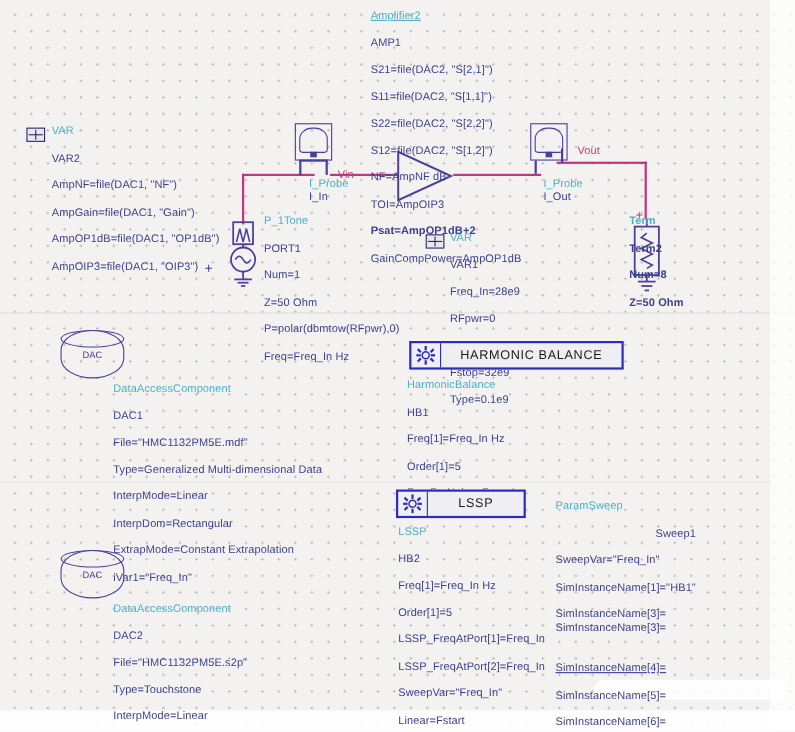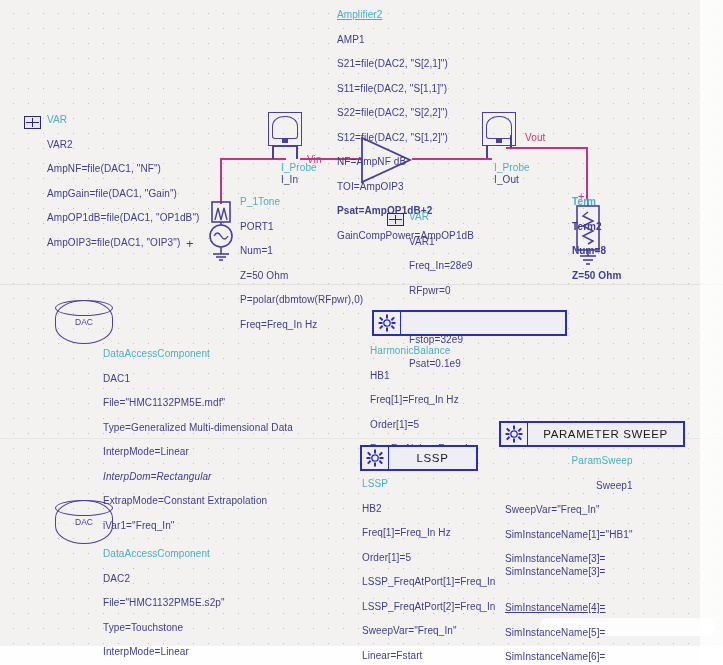--- a/index.html
+++ b/index.html
@@ -169,35 +169,35 @@
   </div>
 
   <div class="varicon" style="left:387px;top:213px;"></div>
   <div class="blk" style="left:409px;top:211px;">
     <div class="lbl cyan" style="position:relative;">VAR</div>
     <div class="lbl" style="position:relative;top:12px;">VAR1</div>
     <div class="lbl" style="position:relative;top:24px;">Freq_In=28e9</div>
     <div class="lbl" style="position:relative;top:36px;">RFpwr=0</div>
     <div class="lbl" style="position:relative;top:48px;">Fstart=27e9</div>
     <div class="lbl" style="position:relative;top:60px;">Fstop=32e9</div>
-    <div class="lbl" style="position:relative;top:72px;">Psat=0.1e9</div>
+    <div class="lbl" style="position:relative;top:72px;">Type=0.1e9</div>
   </div>
 
   <div class="dac" style="left:55px;top:300px;width:58px;height:44px;">
     <div class="cyl"></div>
       <div class="lip"></div>
     <div class="dtxt">DAC</div>
   </div>
   <div class="blk" style="left:103px;top:348px;">
     <div class="lbl cyan" style="position:relative;">DataAccessComponent</div>
     <div class="lbl" style="position:relative;top:12px;">DAC1</div>
     <div class="lbl" style="position:relative;top:24px;">File="HMC1132PM5E.mdf"</div>
     <div class="lbl" style="position:relative;top:36px;text-align:right;">Type=Generalized Multi-dimensional Data</div>
     <div class="lbl" style="position:relative;top:48px;">InterpMode=Linear</div>
-    <div class="lbl" style="position:relative;top:60px;font-style:italic;">InterpDom=Rectangular</div>
+    <div class="lbl" style="position:relative;top:60px;">InterpDom=Rectangular</div>
     <div class="lbl" style="position:relative;top:72px;">ExtrapMode=Constant Extrapolation</div>
     <div class="lbl" style="position:relative;top:84px;">iVar1="Freq_In"</div>
   </div>
 
   <div class="dac" style="left:55px;top:500px;width:58px;height:44px;">
     <div class="cyl"></div>
       <div class="lip"></div>
     <div class="dtxt">DAC</div>
   </div>
   <div class="blk" style="left:103px;top:548px;">
@@ -218,20 +218,21 @@
             <rect x="8" y="13.5" width="2" height="4"></rect>
           <rect x="0.5" y="8" width="4" height="2"></rect>
             <rect x="13.5" y="8" width="4" height="2"></rect>
           <rect x="2.2" y="2.8" width="2" height="4" transform="rotate(-45 3.2 4.8)"></rect>
           <rect x="13.8" y="11.2" width="2" height="4" transform="rotate(-45 14.8 13.2)"></rect>
           <rect x="13.8" y="2.8" width="2" height="4" transform="rotate(45 14.8 4.8)"></rect>
           <rect x="2.2" y="11.2" width="2" height="4" transform="rotate(45 3.2 13.2)"></rect>
         </g>
       </svg>
     </div>
+    <div class="ctxt">HARMONIC BALANCE</div>
   </div>
   <div class="blk" style="left:370px;top:345px;">
     <div class="lbl cyan" style="position:relative;">HarmonicBalance</div>
     <div class="lbl" style="position:relative;top:12px;">HB1</div>
     <div class="lbl" style="position:relative;top:24px;">Freq[1]=Freq_In Hz</div>
     <div class="lbl" style="position:relative;top:36px;">Order[1]=5</div>
     <div class="lbl" style="position:relative;top:48px;">FreqForNoise=Freq_In</div>
   </div>
 
   <div class="ctrl" style="left:360px;top:445px;width:118px;height:26px;">
@@ -257,40 +258,22 @@
     <div class="lbl" style="position:relative;top:12px;">HB2</div>
     <div class="lbl" style="position:relative;top:24px;">Freq[1]=Freq_In Hz</div>
     <div class="lbl" style="position:relative;top:36px;">Order[1]=5</div>
     <div class="lbl" style="position:relative;top:48px;">LSSP_FreqAtPort[1]=Freq_In</div>
     <div class="lbl" style="position:relative;top:60px;">LSSP_FreqAtPort[2]=Freq_In</div>
     <div class="lbl" style="position:relative;top:72px;">SweepVar="Freq_In"</div>
     <div class="lbl" style="position:relative;top:84px;">Linear=Fstart</div>
 
   </div>
 
-  <div class="ctrl" style="left:499px;top:421px;width:186px;height:26px;">
-    <div class="cicon">
-      <svg width="18" height="18" viewBox="0 0 18 18">
-        <circle cx="9" cy="9" r="3.2" fill="none" stroke="#2b2bbf" stroke-width="1.3"></circle>
-        <g fill="#2b2bbf">
-          <rect x="8" y="0.5" width="2" height="4"></rect>
-            <rect x="8" y="13.5" width="2" height="4"></rect>
-          <rect x="0.5" y="8" width="4" height="2"></rect>
-            <rect x="13.5" y="8" width="4" height="2"></rect>
-          <rect x="2.2" y="2.8" width="2" height="4" transform="rotate(-45 3.2 4.8)"></rect>
-          <rect x="13.8" y="11.2" width="2" height="4" transform="rotate(-45 14.8 13.2)"></rect>
-          <rect x="13.8" y="2.8" width="2" height="4" transform="rotate(45 14.8 4.8)"></rect>
-          <rect x="2.2" y="11.2" width="2" height="4" transform="rotate(45 3.2 13.2)"></rect>
-        </g>
-      </svg>
-    </div>
-    <div class="ctxt">PARAMETER SWEEP</div>
-  </div>
   <div class="blk" style="left:505px;top:455px;">
-    <div class="lbl cyan" style="position:relative;text-align:right;">ParamSweep</div>
+    <div class="lbl cyan" style="position:relative;">ParamSweep</div>
     <div class="lbl" style="position:relative;top:12px;text-align:right;">Sweep1</div>
     <div class="lbl" style="position:relative;top:24px;">SweepVar="Freq_In"</div>
     <div class="lbl" style="position:relative;top:36px;">SimInstanceName[1]="HB1"</div>
     <div class="lbl" style="position:relative;top:48px;">SimInstanceName[3]=</div>
     <div class="lbl" style="position:relative;top:48px;">SimInstanceName[3]=</div>
     <div class="lbl" style="position:relative;top:72px;text-decoration:underline;">SimInstanceName[4]=</div>
     <div class="lbl" style="position:relative;top:84px;">SimInstanceName[5]=</div>
     <div class="lbl" style="position:relative;top:96px;">SimInstanceName[6]=</div>
 
   </div>

